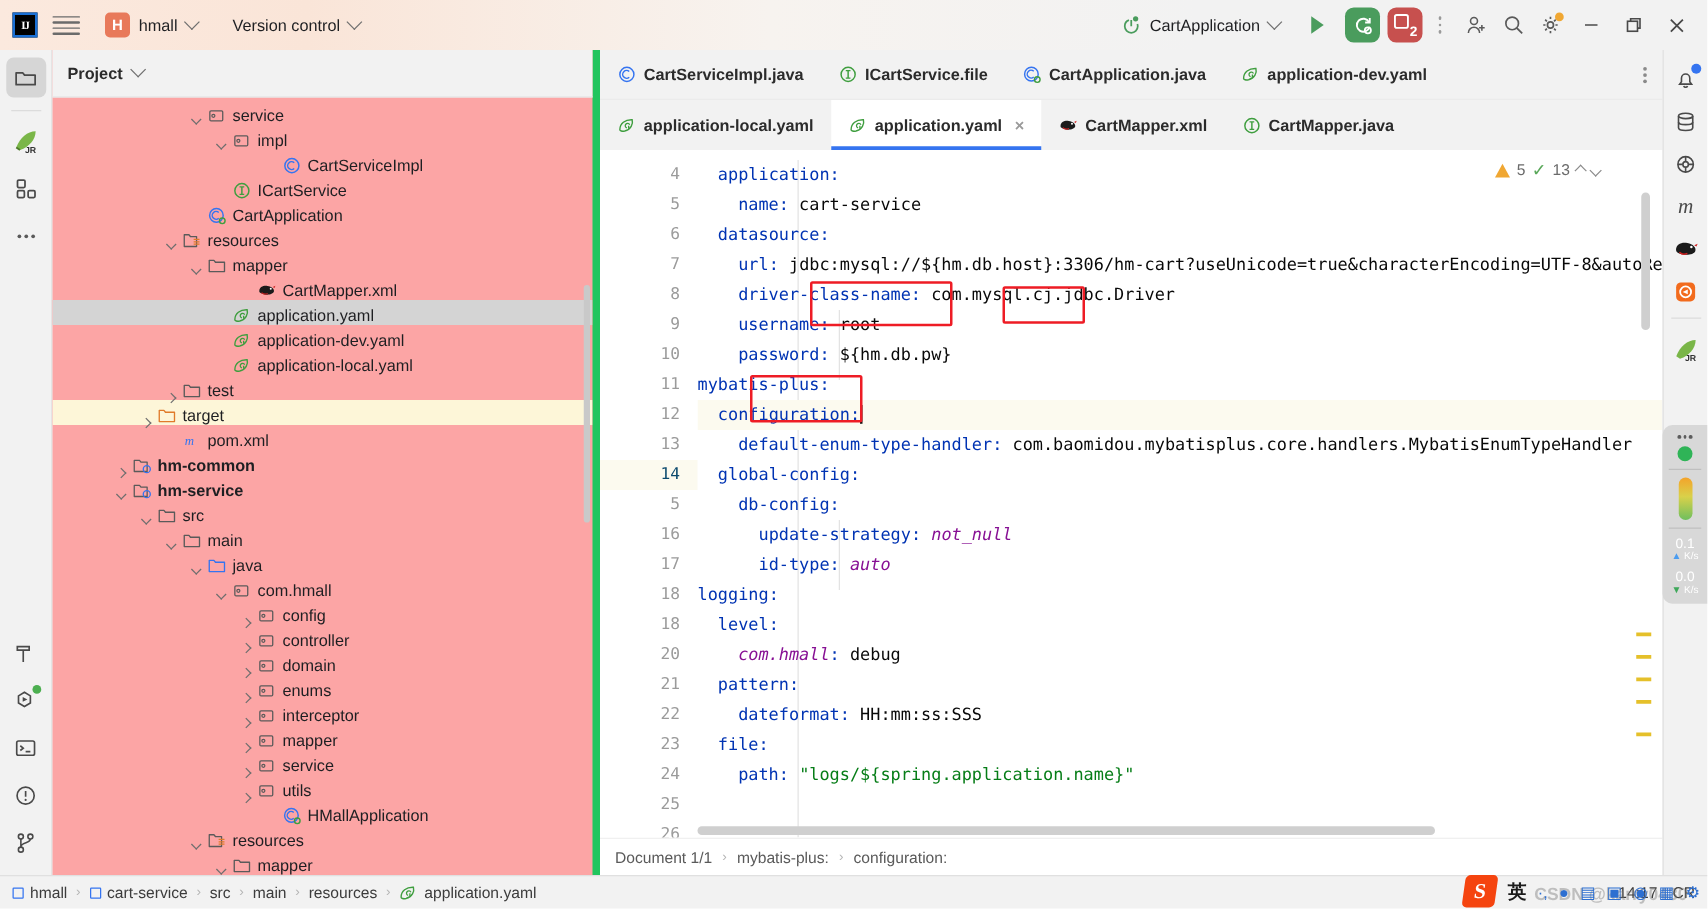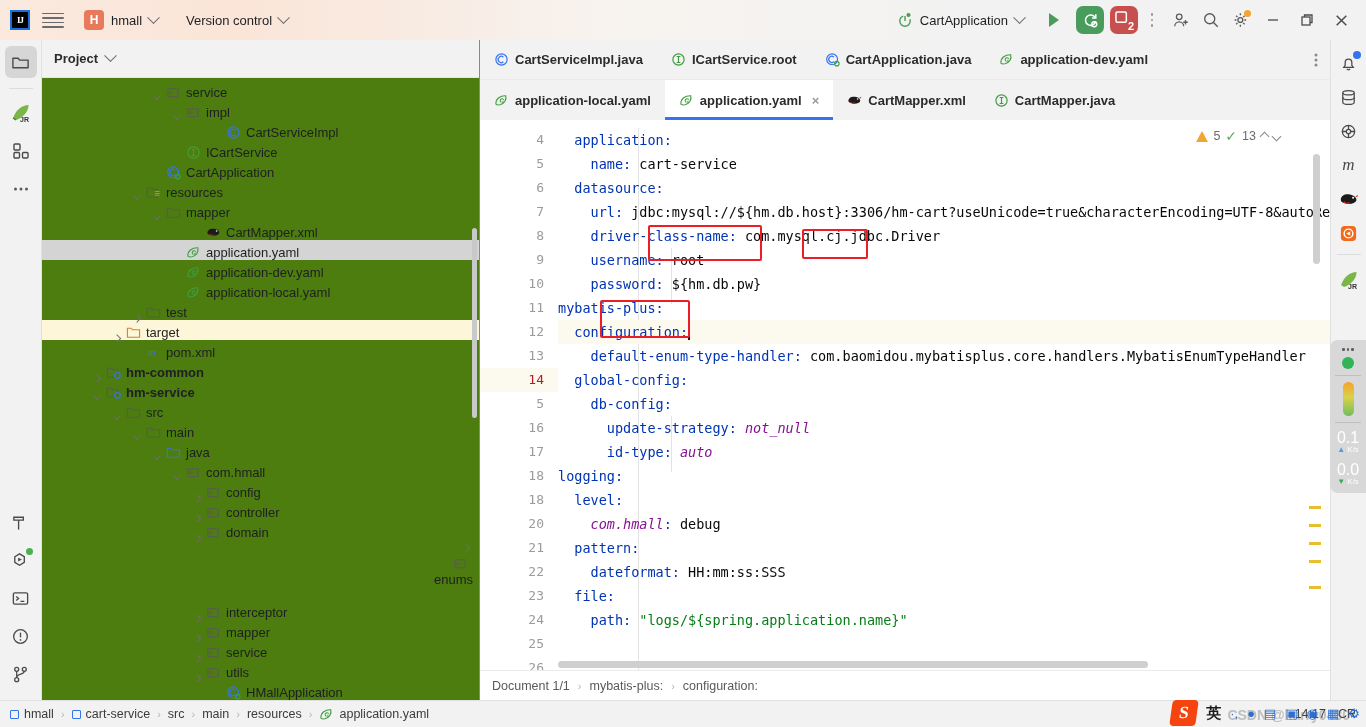--- a/index.html
+++ b/index.html
@@ -51,21 +51,21 @@
 
   
   .rail { width: 42px; flex: 0 0 42px; background: #f2f2f2; border-right: 1px solid #e0e0e0; display: flex; flex-direction: column; align-items: center; padding-top: 6px; }
   .rail-btn { width: 32px; height: 32px; margin-bottom: 6px; display: flex; align-items: center; justify-content: center; border-radius: 6px; cursor: pointer; position: relative; }
   .rail-btn.sel { background: #d6d6d6; }
   .rail-div { width: 24px; height: 1px; background: #dcdcdc; margin: 4px 0 8px; }
   .rail-grow { flex: 1 1 auto; }
   .greendot { position: absolute; right: 4px; top: 4px; width: 7px; height: 7px; border-radius: 50%; background: #4caf50; }
 
   
-  .projpanel { width: 438px; flex: 0 0 438px; background: #4d7c0f; display: flex; flex-direction: column; border-right: 1px solid #22c55e; min-height: 0; }
+  .projpanel { width: 438px; flex: 0 0 438px; background: #fca5a5; display: flex; flex-direction: column; border-right: 6px solid #22c55e; min-height: 0; }
   .proj-head { height: 38px; flex: 0 0 38px; display: flex; align-items: center; padding: 0 12px; gap: 8px; background: #f2f2f2; border-bottom: 1px solid #e6e6e6; }
   .proj-head-title { font-size: 13px; font-weight: bold; color: #2b2b2b; }
   .tree { flex: 1 1 auto; overflow: hidden; position: relative; padding-top: 2px; }
   .trow { height: 20px; display: flex; align-items: flex-end; white-space: nowrap; font-size: 13px; cursor: pointer; padding-right: 6px; }
   .trow.sel { background: #d4d4d4; }
   .trow.hl { background: #fdf6d8; }
   .tarrow { width: 14px; flex: 0 0 14px; display: flex; align-items: center; justify-content: center; }
   .arr { width: 6px; height: 6px; border-right: 1.3px solid #6e6e6e; border-bottom: 1.3px solid #6e6e6e; }
   .arr.down { transform: rotate(45deg) translate(-1px,-1px); }
   .arr.right { transform: rotate(-45deg) translate(-1px,1px); }
@@ -80,21 +80,21 @@
   .tabrow.row2 { border-bottom: none; }
   .tab { display: flex; align-items: center; gap: 6px; padding: 0 14px; height: 40px; font-size: 13px; cursor: pointer; color: #2b2b2b; white-space: nowrap; }
   .tab.active { background: #fff; position: relative; }
   .tab.active::after { content: ""; position: absolute; left: 0; right: 0; bottom: 0; height: 3px; background: #3574f0; }
   .tab-x { font-size: 13px; color: #9a9a9a; margin-left: 4px; }
   .tab-more { margin-left: auto; padding: 0 12px; cursor: pointer; }
 
   .editwrap { flex: 1 1 auto; display: flex; min-height: 0; position: relative; background: #fff; overflow: hidden; }
   .gutter { width: 78px; flex: 0 0 78px; background: #fff; text-align: right; padding-top: 8px; user-select: none; }
   .gline { height: 24px; line-height: 24px; font-family: "DejaVu Sans Mono", monospace; font-size: 13px; color: #9b9b9b; padding-right: 14px; }
-  .gline.cur { background: #fcfaef; color: #b91c1c; }
+  .gline.cur { background: #fcfaef; color: #0c4a6e; }
   .codecol { flex: 1 1 auto; position: relative; padding-top: 8px; overflow: hidden; }
   .cline { height: 24px; line-height: 24px; font-family: "DejaVu Sans Mono", monospace; font-size: 13.5px; white-space: pre; color: #080808; position: relative; }
   .cline.cur { background: #fcfaef; }
   .kb { color: #0033b3; }
   .it { color: #871094; font-style: italic; }
   .str { color: #067d17; }
   .caret { display: inline-block; width: 1.5px; height: 15px; background: #111; vertical-align: -3px; }
   .indentguide { position: absolute; top: 8px; width: 1px; background: #e3e3e3; }
 
   
@@ -122,21 +122,21 @@
   .bluedot { position: absolute; right: 3px; top: 5px; width: 8px; height: 8px; border-radius: 50%; background: #3574f0; }
 
   
   .monitor { position: absolute; right: 0; top: 300px; width: 36px; background: #d8d8d8; border-radius: 8px 0 0 8px; padding: 8px 0 6px; display: flex; flex-direction: column; align-items: center; gap: 6px; z-index: 12; }
   .mon-dots { display: flex; gap: 2px; }
   .mon-dots i { width: 2.5px; height: 2.5px; border-radius: 50%; background: #5c5c5c; }
   .mon-circ { width: 12px; height: 12px; border-radius: 50%; background: #2fb457; }
   .mon-div { width: 26px; height: 1px; background: #bfbfbf; }
   .mon-bar { width: 11px; height: 34px; border-radius: 6px; background: linear-gradient(180deg,#f4a32a 0%,#d9d14a 45%,#6fbf5e 100%); }
   .mon-stat { font-size: 9.5px; color: #fff; text-align: center; line-height: 1.1; }
-  .mon-stat b { font-weight: normal; font-size: 16px; }
+  .mon-stat b { font-weight: normal; font-size: 11px; }
   .mon-rate { font-size: 8px; }
   .arrow-up { color: #4a9cf0; }
   .arrow-dn { color: #3ea85a; }
 
   
   .statusbar { height: 27px; flex: 0 0 27px; display: flex; align-items: center; background: #f2f2f2; border-top: 1px solid #e0e0e0; padding: 0 10px; font-size: 12.5px; color: #3c3c3c; position: relative; z-index: 15; }
   .sb-crumbs { display: flex; align-items: center; gap: 7px; }
   .sb-item { display: flex; align-items: center; gap: 5px; cursor: pointer; }
   .mod-sq { width: 9px; height: 9px; border: 1.4px solid #3574f0; border-radius: 1px; }
   .sb-spacer { flex: 1 1 auto; }
@@ -580,33 +580,33 @@
               <span class="arr right"></span>
             </span>
             <span class="ticon">
               <svg width="15" height="15" viewBox="0 0 16 16">
                 <rect x="2" y="4" width="11" height="8.5" rx="1" fill="none" stroke="#5a5a5a" stroke-width="1.1"></rect>
                 <circle cx="5" cy="8.2" r="1.3" fill="none" stroke="#5a5a5a" stroke-width="1.05"></circle>
               </svg>
             </span>
             <span class="tlabel">domain</span>
           </div>
-          <div class="trow" style="padding-left: 148px; flex-direction: column;">
+          <div class="trow" style="padding-left: 148px;">
             <span class="tarrow">
               <span class="arr right"></span>
             </span>
             <span class="ticon">
               <svg width="15" height="15" viewBox="0 0 16 16">
                 <rect x="2" y="4" width="11" height="8.5" rx="1" fill="none" stroke="#5a5a5a" stroke-width="1.1"></rect>
                 <circle cx="5" cy="8.2" r="1.3" fill="none" stroke="#5a5a5a" stroke-width="1.05"></circle>
               </svg>
             </span>
             <span class="tlabel">enums</span>
           </div>
-          <div class="trow" style="padding-left: 148px; margin-top: 40px;">
+          <div class="trow" style="padding-left: 148px;">
             <span class="tarrow">
               <span class="arr right"></span>
             </span>
             <span class="ticon">
               <svg width="15" height="15" viewBox="0 0 16 16">
                 <rect x="2" y="4" width="11" height="8.5" rx="1" fill="none" stroke="#5a5a5a" stroke-width="1.1"></rect>
                 <circle cx="5" cy="8.2" r="1.3" fill="none" stroke="#5a5a5a" stroke-width="1.05"></circle>
               </svg>
             </span>
             <span class="tlabel">interceptor</span>
@@ -696,21 +696,21 @@
             </span>
             <span>CartServiceImpl.java</span>
           </div>
           <div class="tab">
             <span>
               <svg width="15" height="15" viewBox="0 0 16 16">
                 <circle cx="8" cy="8" r="6" fill="none" stroke="#3f9e3f" stroke-width="1.25"></circle>
                 <path d="M6 4.8 h4 M8 4.8 v6.4 M6 11.2 h4" stroke="#3f9e3f" stroke-width="1.25"></path>
               </svg>
             </span>
-            <span>ICartService.root</span>
+            <span>ICartService.file</span>
           </div>
           <div class="tab">
             <span>
               <svg width="15" height="15" viewBox="0 0 16 16">
                 <circle cx="7.6" cy="7.8" r="5.8" fill="none" stroke="#3574f0" stroke-width="1.25"></circle>
                 <path d="M9.6 5.4 a3.3 3.3 0 1 0 0 4.8" fill="none" stroke="#3574f0" stroke-width="1.25"></path>
                 <circle cx="12.6" cy="12.4" r="2.4" fill="none" stroke="#3f9e3f" stroke-width="1.2"></circle>
               </svg>
             </span>
             <span>CartApplication.java</span>

